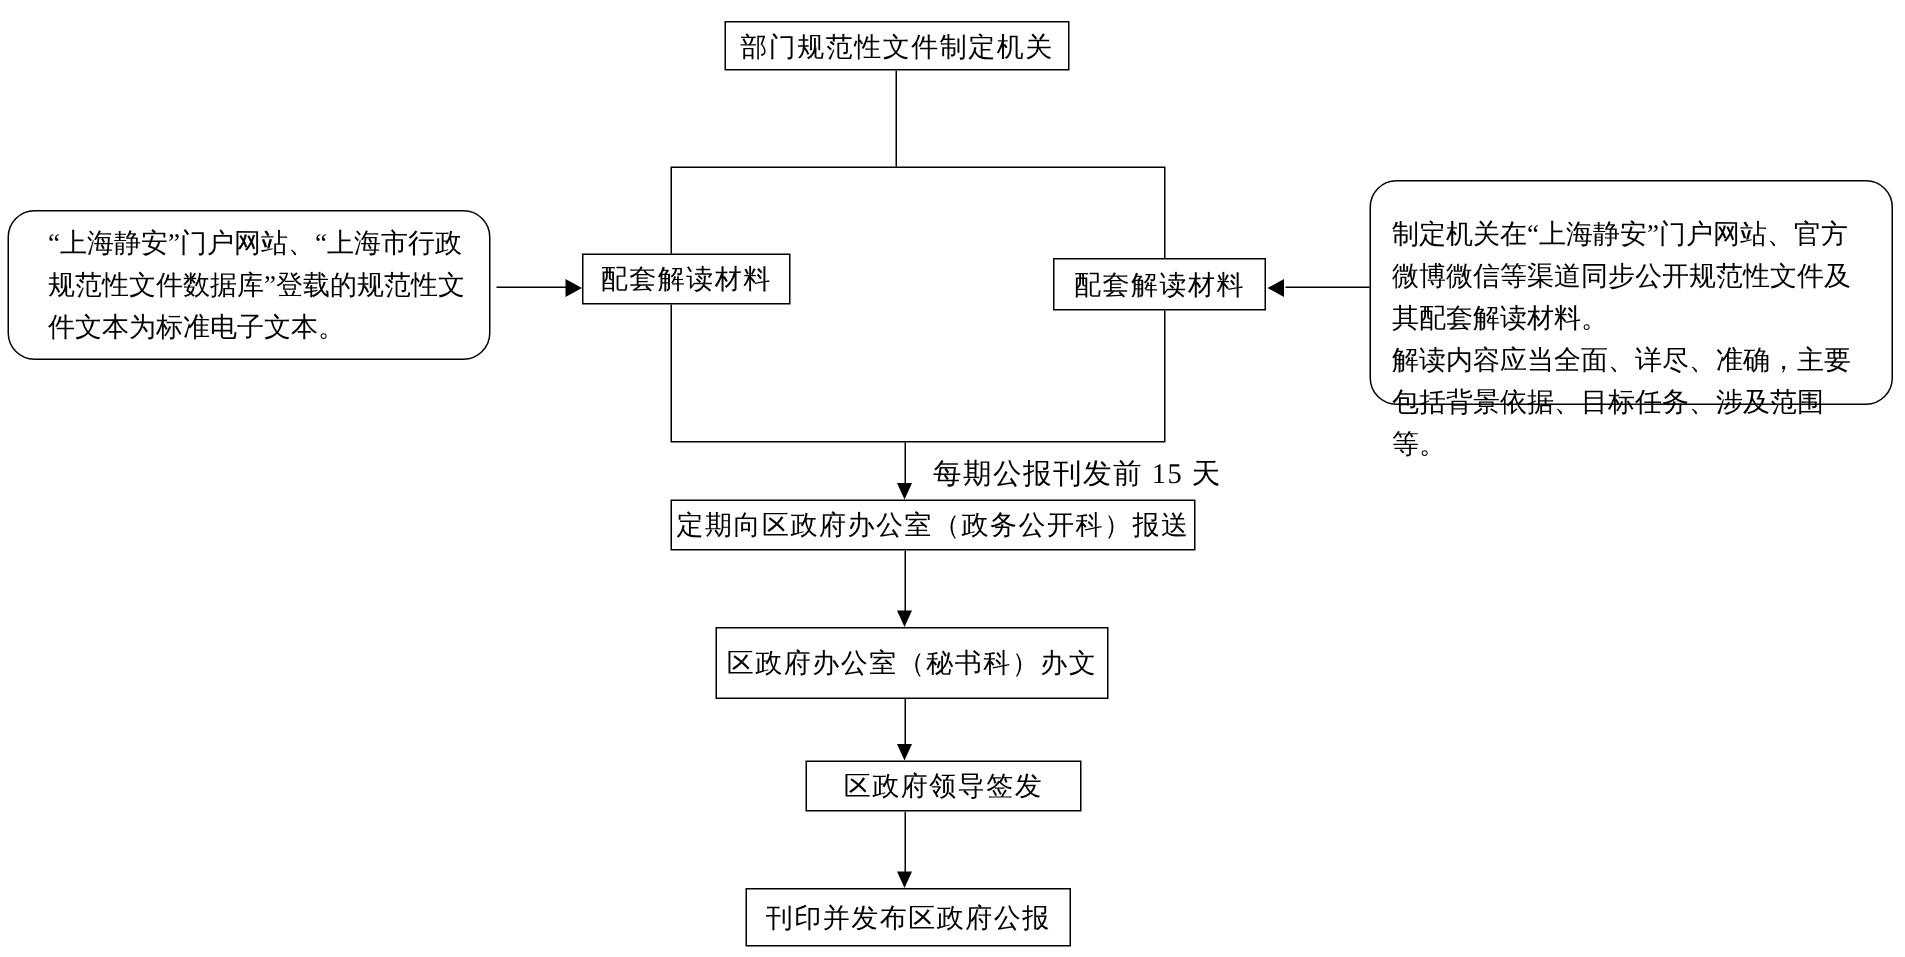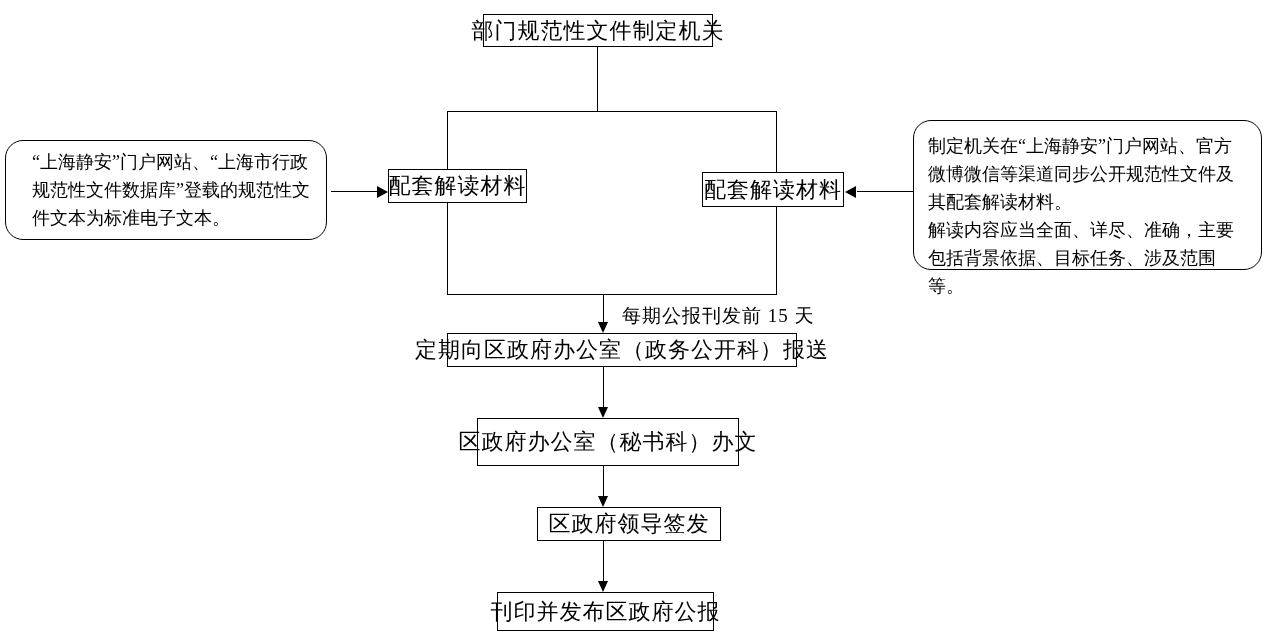--- a/index.html
+++ b/index.html
@@ -16,21 +16,21 @@
     overflow: hidden;
   }
   
   .node {
     position: absolute;
     border: 1px solid #000000;
     background: #ffffff;
     display: flex;
     align-items: center;
     justify-content: center;
-    font-size: 22px;
+    font-size: 18px;
     letter-spacing: 1px;
     white-space: nowrap;
     z-index: 3;
   }
   
   .frame {
     position: absolute;
     left: 447px; top: 111px;
     width: 330px; height: 184px;
     border: 1px solid #000000;
@@ -41,21 +41,21 @@
   .note {
     position: absolute;
     border: 1px solid #000000;
     border-radius: 18px;
     background: #ffffff;
     font-size: 18px;
     line-height: 28px;
     z-index: 3;
   }
   .note-left  { left: 5px;   top: 140px; width: 322px; height: 100px; padding: 7px 13px 0 26px; }
-  .note-right { left: 913px; top: 120px; width: 349px; height: 150px; padding: 11px 14px 0 14px; }
+  .note-right { left: 913px; top: 120px; width: 349px; height: 150px; padding: 21px 14px 0 14px; }
   .note p { margin: 0; }
   
   .line { position: absolute; background: #000000; z-index: 2; }
   
   .ah { position: absolute; width: 0; height: 0; z-index: 2; }
   .ah-down  { border-left: 5px solid transparent; border-right: 5px solid transparent; border-top: 11px solid #000000; }
   .ah-right { border-top: 6px solid transparent; border-bottom: 6px solid transparent; border-left: 11px solid #000000; }
   .ah-left  { border-top: 6px solid transparent; border-bottom: 6px solid transparent; border-right: 11px solid #000000; }
   .edge-label {
     position: absolute;

